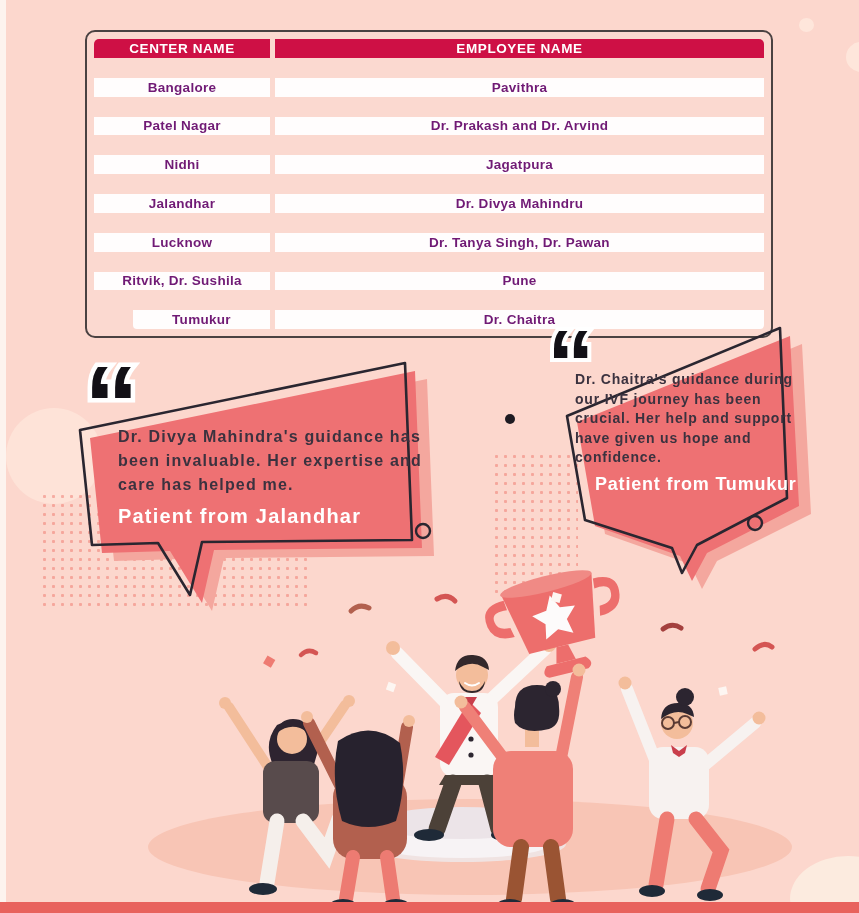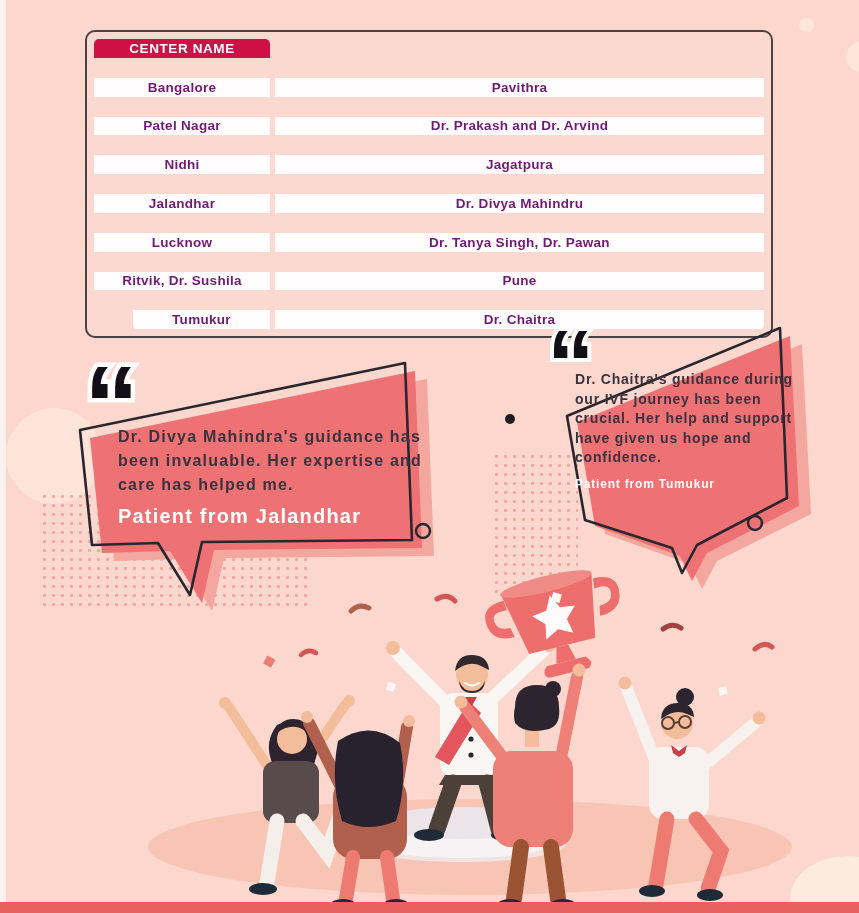--- a/index.html
+++ b/index.html
@@ -36,39 +36,40 @@
   
   .bubble{position:absolute;}
   .bubble svg{position:absolute;left:0;top:0;overflow:visible;}
   .bubble-text{position:absolute;color:#3b323f;font-weight:700;}
   .bubble-attr{color:#ffffff;font-weight:700;margin-top:7px;}
   .bubble-left{left:60px;top:335px;width:405px;height:270px;}
   .bubble-left .bubble-text{left:58px;top:90px;width:305px;font-size:16px;line-height:24px;letter-spacing:1.2px;}
   .bubble-left .bubble-attr{font-size:20px;letter-spacing:1.2px;}
   .bubble-right{left:545px;top:308px;width:300px;height:285px;}
   .bubble-right .bubble-text{left:30px;top:62px;width:242px;font-size:14px;line-height:19.5px;letter-spacing:.8px;}
-  .bubble-right .bubble-attr{font-size:12px;letter-spacing:.8px;}
+  .bubble-right .bubble-attr{font-size:18px;letter-spacing:.8px;margin-left:20px;}
   .dot-accent{position:absolute;left:505px;top:414px;width:10px;height:10px;border-radius:50%;background:#1e1b22;}
 
   .illustration{position:absolute;left:55px;top:555px;width:750px;height:350px;}
 </style>
 </head>
 <body>
 
 <div class="left-edge"></div>
 <div class="blob blob-tr-small"></div>
 <div class="blob blob-tr-big"></div>
 <div class="blob blob-left"></div>
 <div class="blob blob-br"></div>
 <div class="halftone dots-a"></div>
 <div class="halftone dots-b"></div>
 
 <div class="table-card">
   <div class="t-row t-head">
     <div class="t-cell">CENTER NAME</div>
+    <div class="t-cell">EMPLOYEE NAME</div>
   </div>
   <div class="t-row">
     <div class="t-cell">Bangalore</div>
     <div class="t-cell">Pavithra</div>
   </div>
   <div class="t-row">
     <div class="t-cell">Patel Nagar</div>
     <div class="t-cell">Dr. Prakash and Dr. Arvind</div>
   </div>
   <div class="t-row">

